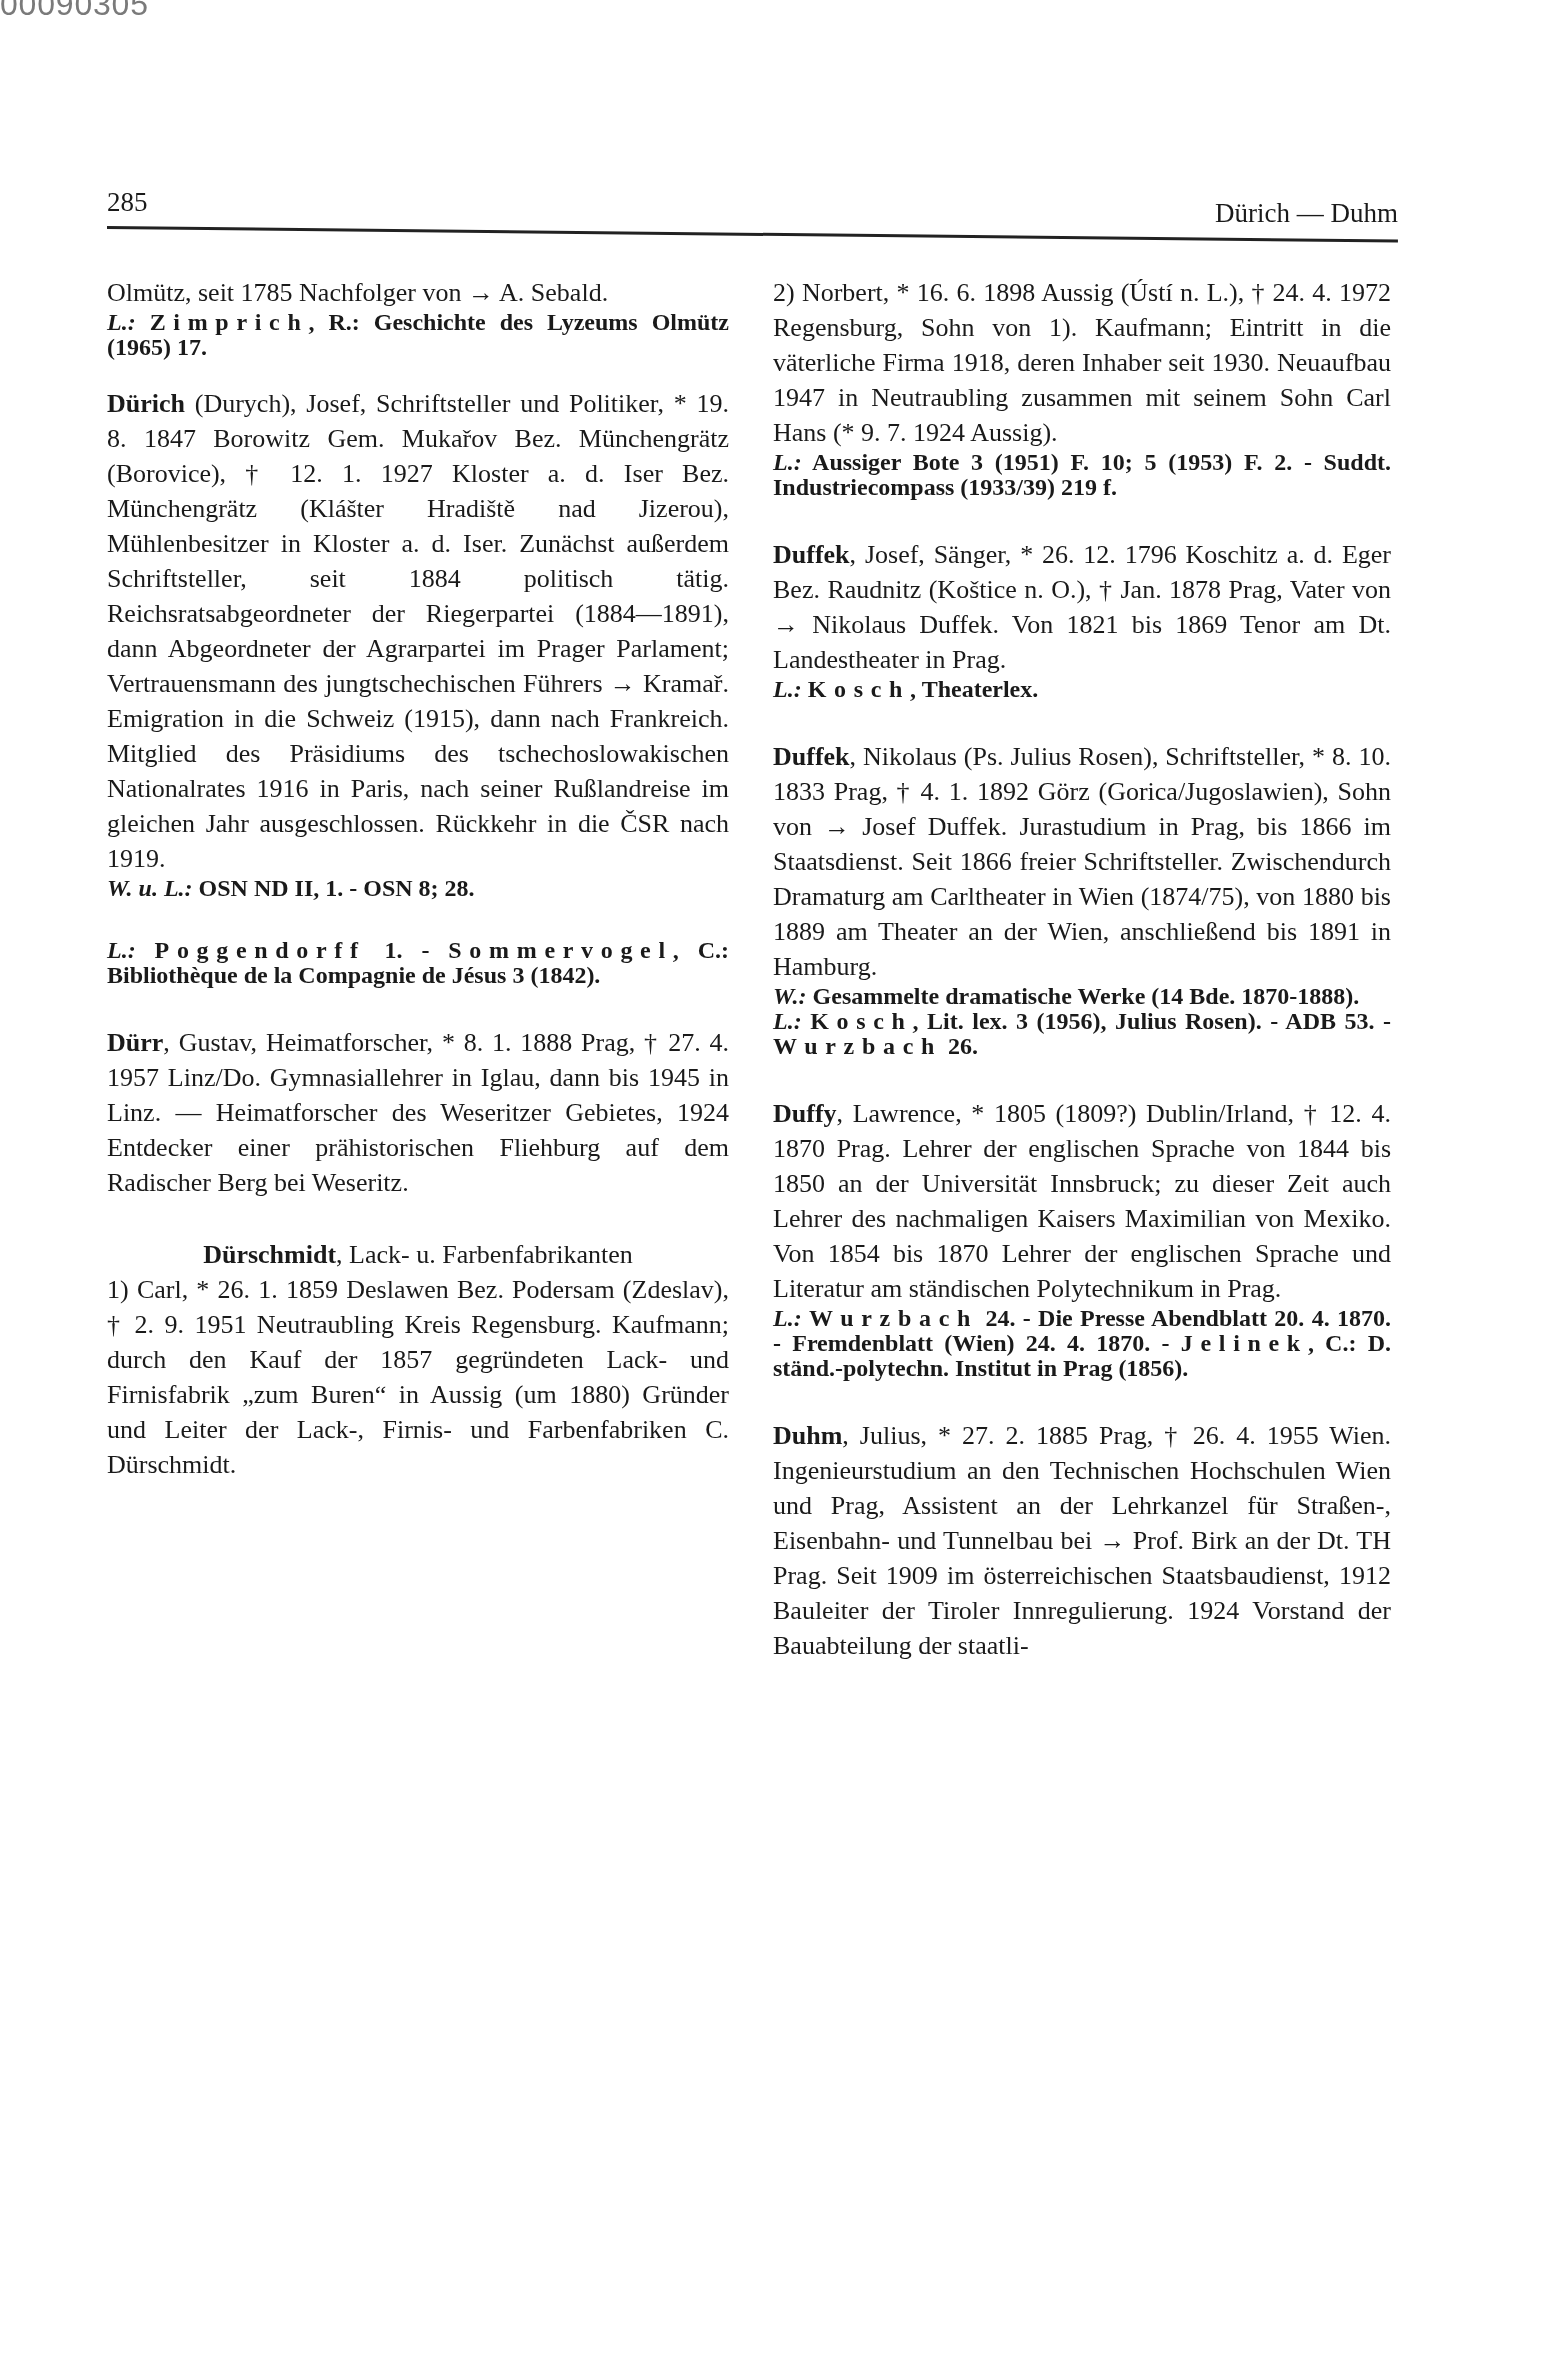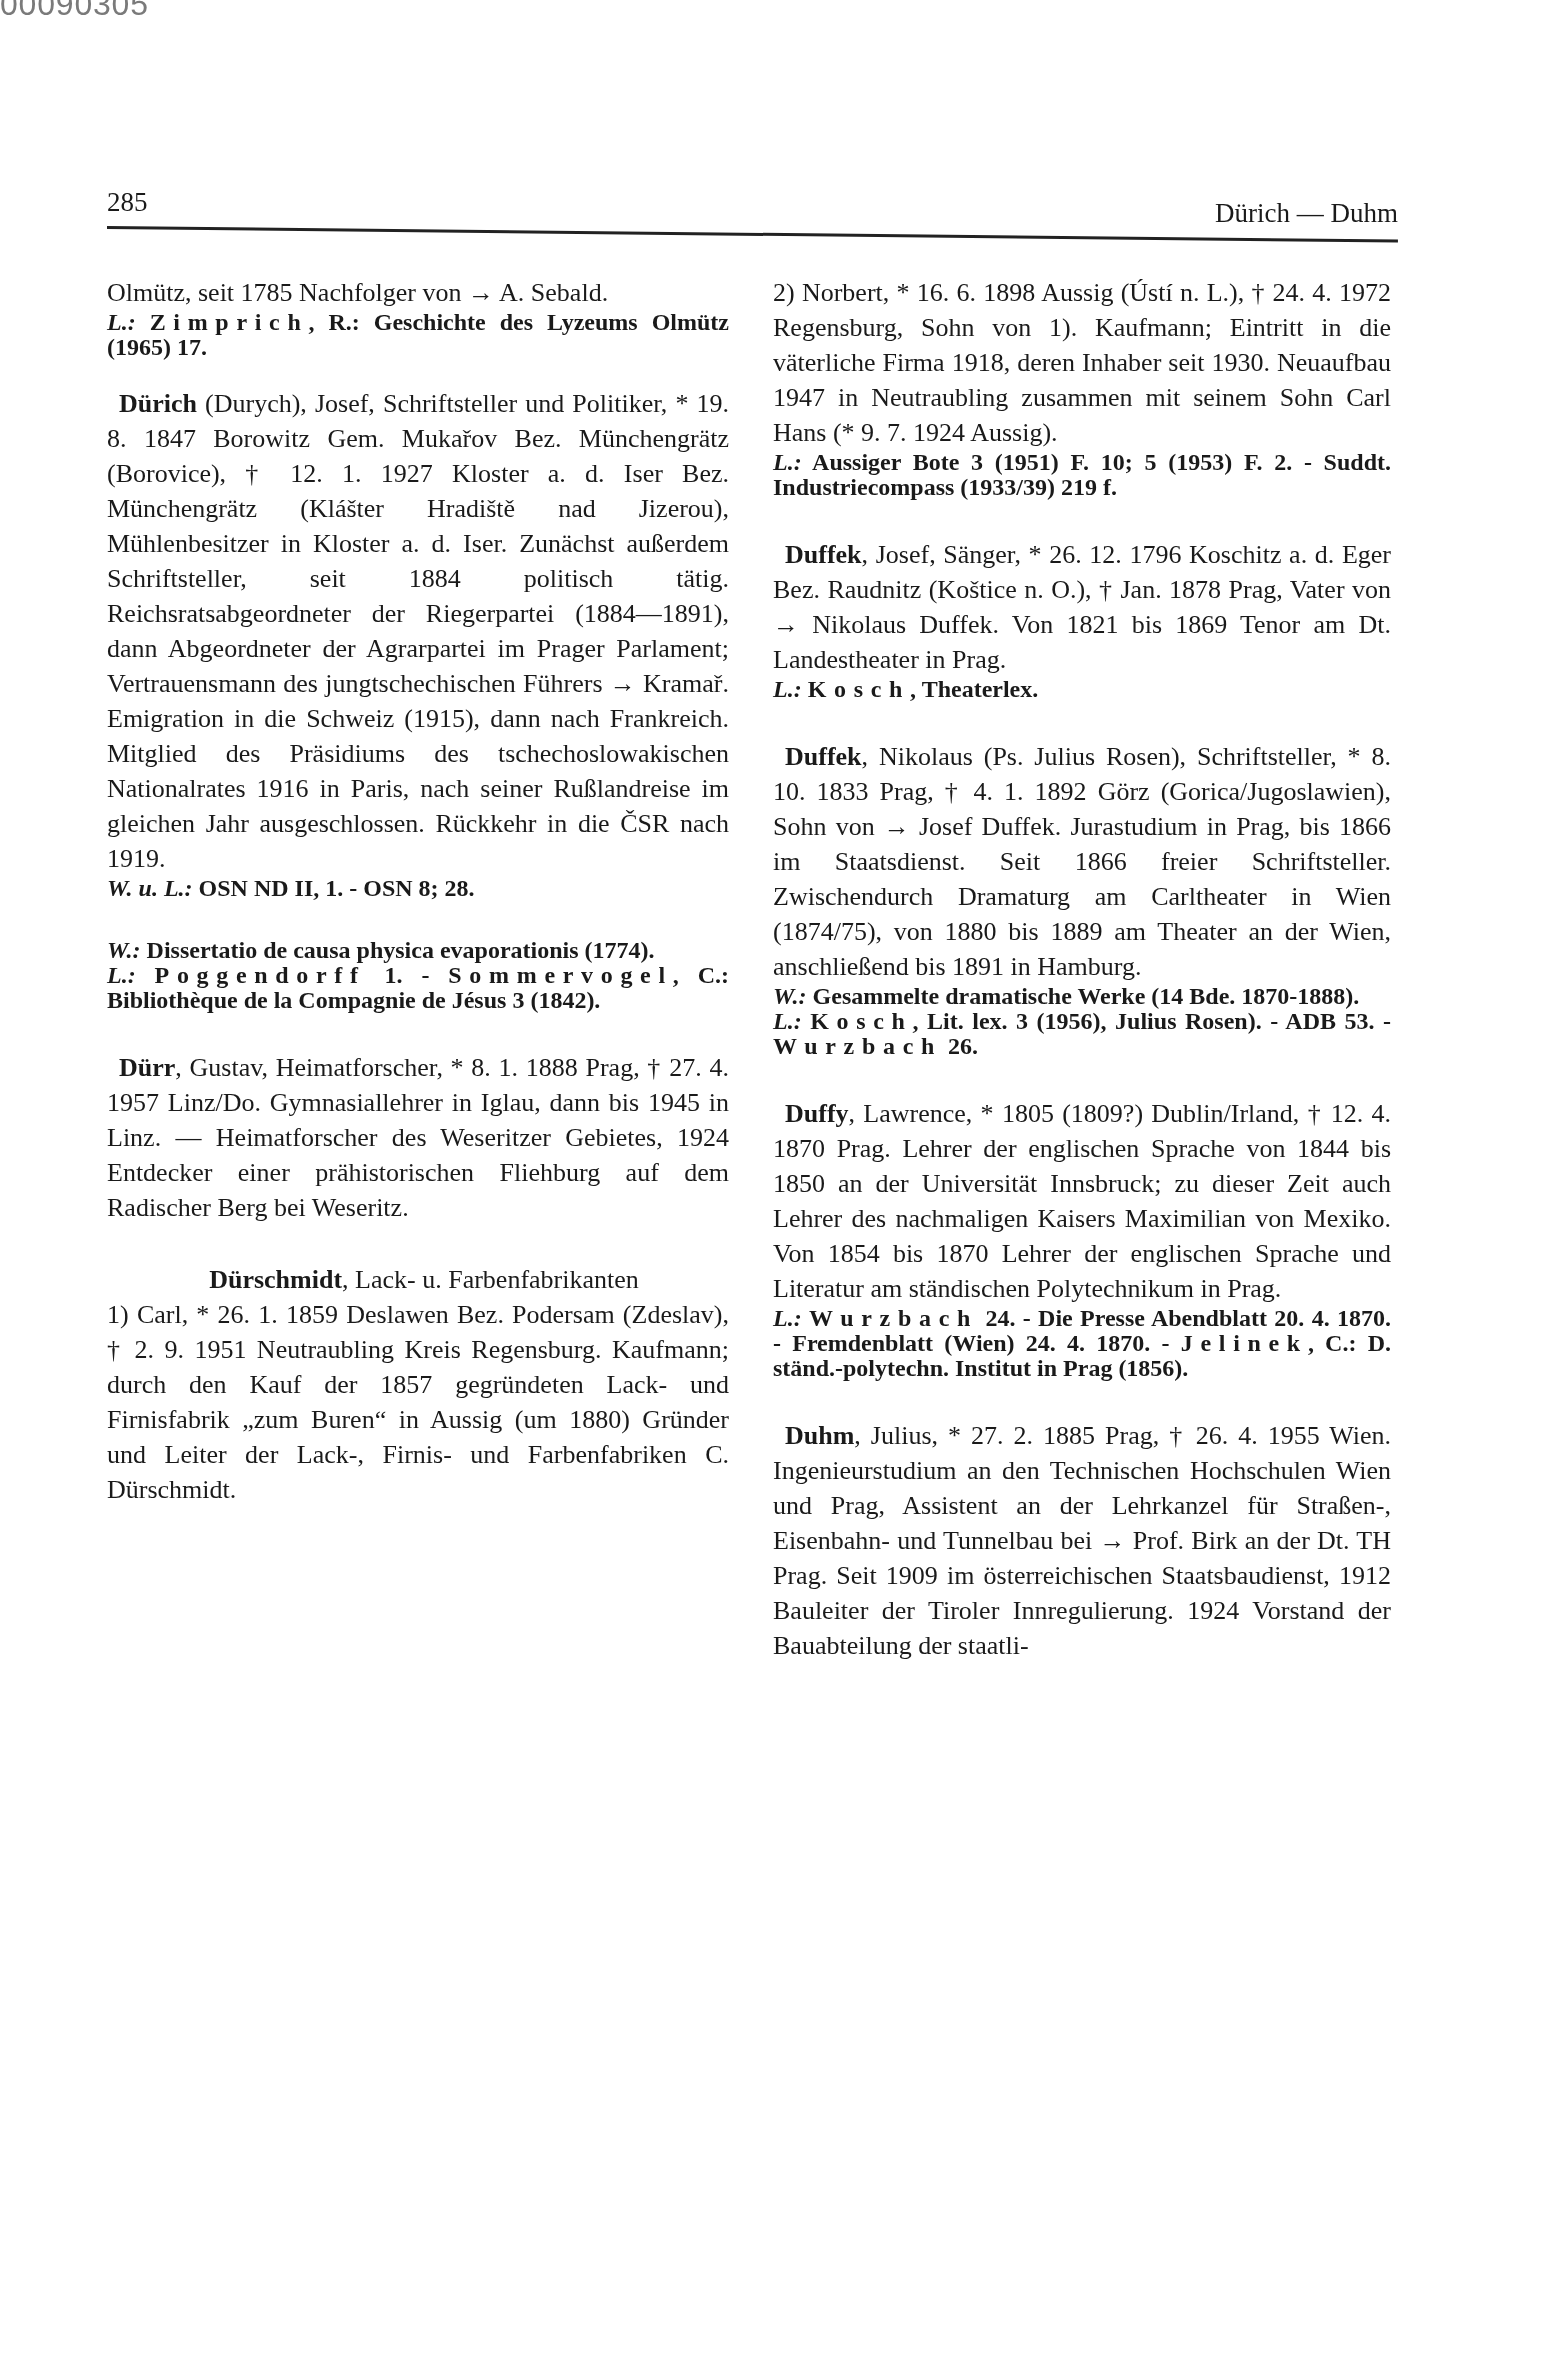--- a/index.html
+++ b/index.html
@@ -24,21 +24,21 @@
   }
   .column {
     position: absolute; top: 275px; width: 622px;
     font-size: 26px; line-height: 35px; text-align: justify;
     hyphens: manual;
   }
   .col-left { left: 107px; }
   .col-right { left: 773px; width: 618px; }
   .entry { margin: 0 0 25.5px 0; }
   .entry p { margin: 0; }
-  .headword { font-weight: bold; margin-left: 12px; }
+  .headword { font-weight: bold; }
   .ref {
     font-size: 24px; line-height: 25px; margin: 14.3px 0 0 0; font-weight: bold;
   }
   .ref .label { font-style: italic; }
   .spaced { letter-spacing: 0.32em; }
   .subentry { margin: 0; }
   .gap-lg { margin-bottom: 37px; }
 </style>
 </head>
 <body>
@@ -56,21 +56,20 @@
     <p>Olmütz, seit 1785 Nachfolger von → A. Sebald.</p>
     <p class="ref"><span class="label">L.:</span> <span class="spaced">Zimprich</span><span>, R.: Geschichte des Lyzeums Olmütz (1965) 17.</span></p>
   </div>
 
   <div class="entry gap-lg">
     <p><span class="headword">Dürich</span><span> (Durych), Josef, Schriftsteller und Politiker, * 19. 8. 1847 Borowitz Gem. Mukařov Bez. Münchengrätz (Borovice), † 12. 1. 1927 Kloster a. d. Iser Bez. Münchengrätz (Klášter Hradiště nad Jizerou), Mühlenbesitzer in Kloster a. d. Iser. Zunächst außerdem Schriftsteller, seit 1884 politisch tätig. Reichsratsabgeordneter der Riegerpartei (1884—1891), dann Abgeordneter der Agrarpartei im Prager Parlament; Vertrauensmann des jungtschechischen Führers → Kramař. Emigration in die Schweiz (1915), dann nach Frankreich. Mitglied des Präsidiums des tschechoslowakischen Nationalrates 1916 in Paris, nach seiner Rußlandreise im gleichen Jahr ausgeschlossen. Rückkehr in die ČSR nach 1919.</span></p>
     <p class="ref"><span class="label">W. u. L.:</span><span> OSN ND II, 1. - OSN 8; 28.</span></p>
   </div>
 
   <div class="entry gap-lg">
-    <p class="ref"><span class="label">W.:</span><span> Dissertatio de causa physica evaporationis (1774).</span></p>
     <p class="ref"><span class="label">L.:</span> <span class="spaced">Poggendorff</span><span> 1. - </span><span class="spaced">Sommervogel</span><span>, C.: Bibliothèque de la Compagnie de Jésus 3 (1842).</span></p>
   </div>
 
   <div class="entry gap-lg">
     <p><span class="headword">Dürr</span><span>, Gustav, Heimatforscher, * 8. 1. 1888 Prag, † 27. 4. 1957 Linz/Do. Gymnasiallehrer in Iglau, dann bis 1945 in Linz. — Heimatforscher des Weseritzer Gebietes, 1924 Entdecker einer prähistorischen Fliehburg auf dem Radischer Berg bei Weseritz.</span></p>
   </div>
 
   <div class="entry">
     <p style="text-align:center"><span class="headword">Dürschmidt</span><span>, Lack- u. Farbenfabrikanten</span></p>
     <p class="subentry">1) Carl, * 26. 1. 1859 Deslawen Bez. Podersam (Zdeslav), † 2. 9. 1951 Neutraubling Kreis Regensburg. Kaufmann; durch den Kauf der 1857 gegründeten Lack- und Firnisfabrik „zum Buren“ in Aussig (um 1880) Gründer und Leiter der Lack-, Firnis- und Farbenfabriken C. Dürschmidt.</p>

